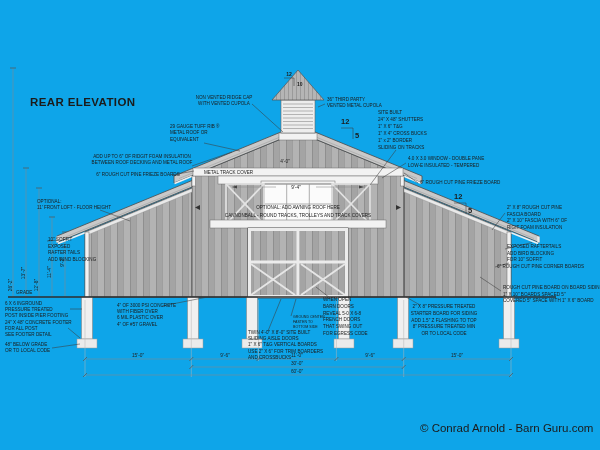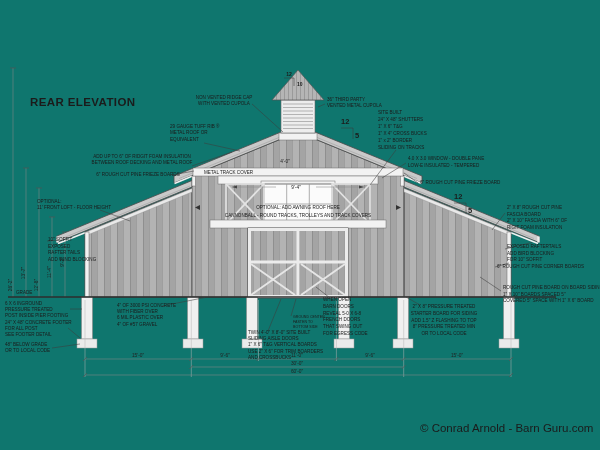--- a/index.html
+++ b/index.html
@@ -1,16 +1,16 @@
 <!DOCTYPE html>
 <html><head>
 <meta charset="utf-8">
 <style>
   html,body{margin:0;padding:0;background:#ffffff;}
-  #stage{width:600px;height:450px;position:relative;background:#0f766e;overflow:hidden;}
+  #stage{width:600px;height:450px;position:relative;background:#0ea5e9;overflow:hidden;}
   svg{display:block;}
   text{font-family:"Liberation Sans","DejaVu Sans",sans-serif;fill:#1b1b1b;}
   .ann{font-size:4.6px;}
   .ann-c{font-size:4.6px;text-anchor:middle;}
   .tiny{font-size:3.6px;}
   .dim{font-size:4.8px;text-anchor:middle;fill:#222;}
   .dimv{font-size:4.8px;text-anchor:middle;fill:#222;}
   .pitch-big{font-size:7.5px;font-weight:bold;}
   .pitch-sm{font-size:5px;font-weight:bold;}
   .title{font-size:11.5px;font-weight:bold;letter-spacing:.4px;}

